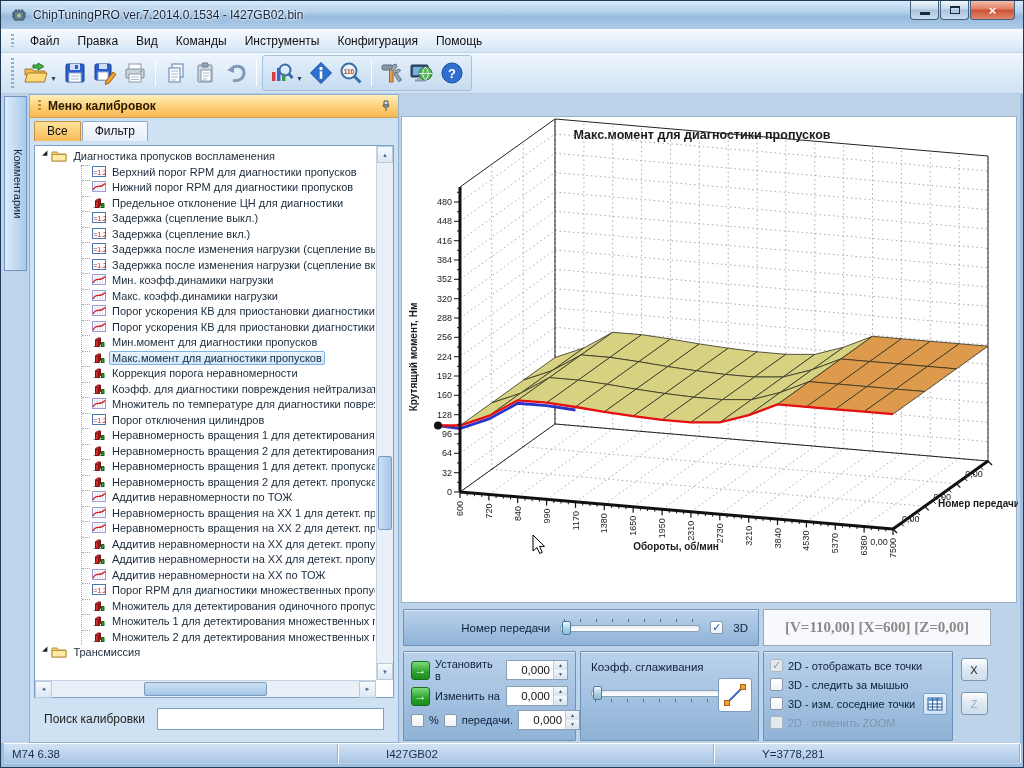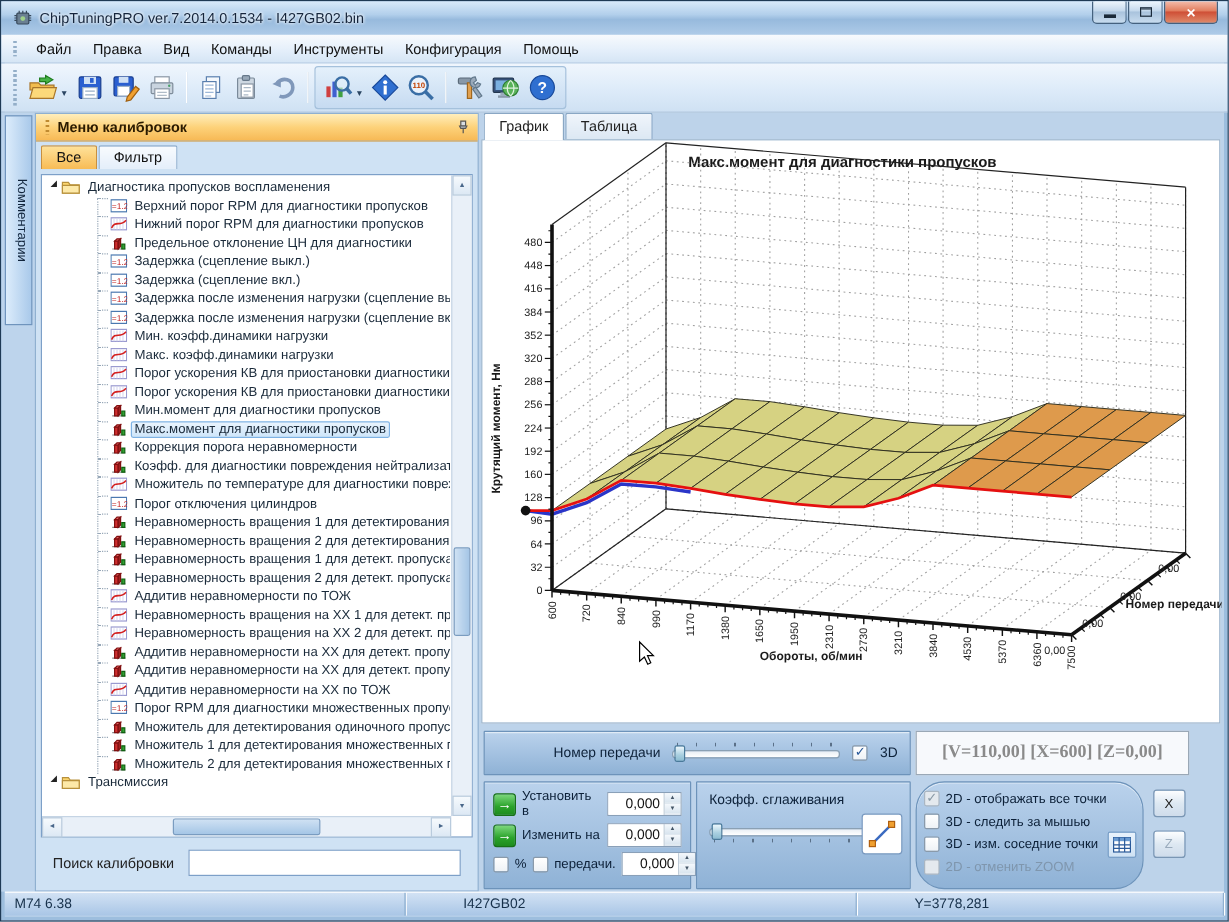--- a/index.html
+++ b/index.html
@@ -106,21 +106,21 @@
   .spin{display:flex;width:62px;height:20px;border:1px solid #8aa0b8;background:#fff;flex-shrink:0;}
   .spin input{flex:1;min-width:0;border:none;outline:none;font-size:11.5px;padding:0 3px;font-family:inherit;color:#111;text-align:right;}
   .spin .btns{width:14px;display:flex;flex-direction:column;border-left:1px solid #c0ccd8;}
   .spin .sbtn{flex:1;font-size:5px;color:#456;display:flex;align-items:center;justify-content:center;
     background:linear-gradient(#f4f8fc,#d8e4ee);border-bottom:1px solid #e0e8f0;}
   .g2{left:179px;top:557px;width:179px;height:90px;}
   .g2 .ctl-label{position:absolute;left:10px;top:9px;}
   .g2 .slider{position:absolute;left:10px;top:32px;width:148px;}
   .interp-btn{position:absolute;right:6px;top:26px;width:34px;height:34px;border:1px solid #7a9ac0;border-radius:3px;
     background:#fff;display:flex;align-items:center;justify-content:center;}
-  .g3{left:362px;top:557px;width:190px;height:90px;padding:5px 6px;display:flex;flex-direction:column;gap:2px;border-radius:24px;}
+  .g3{left:362px;top:557px;width:190px;height:90px;padding:5px 6px;display:flex;flex-direction:column;gap:2px;}
   .g3 .row{display:flex;align-items:center;gap:5px;height:17px;}
   .g3 .lbl{font-size:11px;color:#0c2038;white-space:nowrap;}
   .g3 .lbl.disabled{color:#7f96ad;}
   .grid-btn{position:absolute;right:5px;top:41px;width:24px;height:22px;border:1px solid #7aa0c8;border-radius:2px;
     background:linear-gradient(#e8f2fc,#cfe2f4);display:flex;align-items:center;justify-content:center;}
   .gxz{left:556px;top:557px;width:34px;height:90px;display:flex;flex-direction:column;align-items:center;gap:11px;padding-top:7px;background:none;border:none;box-shadow:none;}
   .btn-xz{width:27px;height:23px;border:1px solid #7a96b4;border-radius:3px;font-size:11px;color:#222;
     background:linear-gradient(#fdfeff,#dde8f2 50%,#cfdceb);display:flex;align-items:center;justify-content:center;}
   .btn-xz.disabled{color:#9aabbc;}
   
@@ -699,24 +699,20 @@
         <div class="sb-btn">►</div>
       </div>
     </div>
     <div class="search-row">
       <span>Поиск калибровки</span>
       <input value="" style="">
     </div>
   </div>
 
   <div class="right-panel">
-    <div class="rp-tabs">
-      <span class="rp-tab active">График</span>
-      <span class="rp-tab">Таблица</span>
-    </div>
     <div class="chart-area">
       <svg id="surface-plot" width="616" height="485" viewBox="0 0 616 485">
           <text x="300" y="22" text-anchor="middle" font-size="12.5" font-weight="bold" fill="#1a1a1a">Макс.момент для диагностики пропусков</text>
           <line x1="58.0" y1="375.0" x2="153.0" y2="307.0" stroke="#a0a0a0" stroke-width="0.9" stroke-dasharray="1.5 3"></line>
           <line x1="153.0" y1="307.0" x2="586.0" y2="344.0" stroke="#a0a0a0" stroke-width="0.9" stroke-dasharray="1.5 3"></line>
           <line x1="58.0" y1="355.7" x2="153.0" y2="287.7" stroke="#a0a0a0" stroke-width="0.9" stroke-dasharray="1.5 3"></line>
           <line x1="153.0" y1="287.7" x2="586.0" y2="324.7" stroke="#a0a0a0" stroke-width="0.9" stroke-dasharray="1.5 3"></line>
           <line x1="58.0" y1="336.3" x2="153.0" y2="268.3" stroke="#a0a0a0" stroke-width="0.9" stroke-dasharray="1.5 3"></line>
           <line x1="153.0" y1="268.3" x2="586.0" y2="305.3" stroke="#a0a0a0" stroke-width="0.9" stroke-dasharray="1.5 3"></line>
           <line x1="58.0" y1="317.0" x2="153.0" y2="249.0" stroke="#a0a0a0" stroke-width="0.9" stroke-dasharray="1.5 3"></line>

